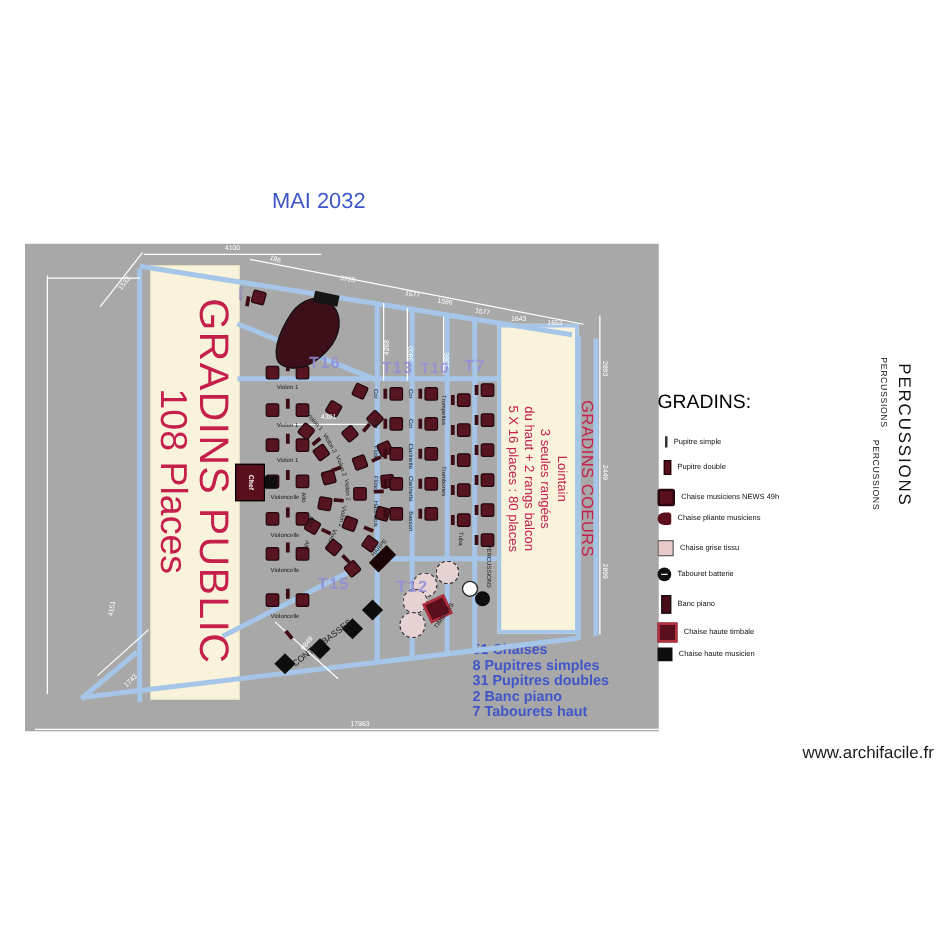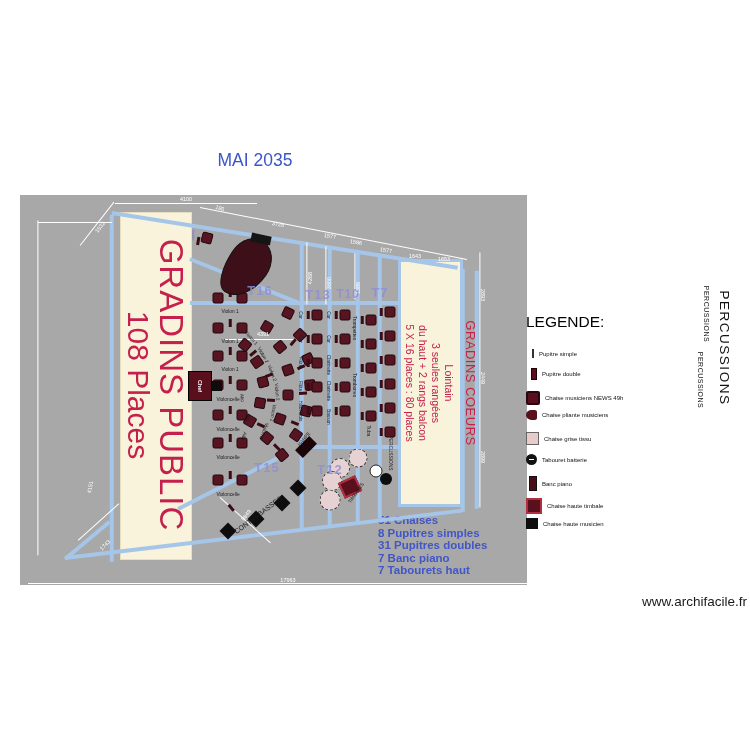--- a/index.html
+++ b/index.html
@@ -56,21 +56,21 @@
   .side-text{position:absolute;color:#111;white-space:nowrap;transform:translate(-50%,-50%) rotate(90deg);}
   #watermark{position:absolute;left:627px;top:594px;width:120px;text-align:right;
              font-size:13.5px;color:#1a1a1a;}
 </style>
 </head>
 <body>
 
 <div id="page">
 
   <div id="title">
-    <div>MAI 2035</div>
+    <div>MAI 2032</div>
   </div>
 
   <div id="plan">
     <div id="public-banner" style="left:100px;top:17px;width:70px;height:346px;"></div>
     <div id="public-text" style="left:-38px;top:156px;width:346px;height:68px;">
       <div class="l1">GRADINS PUBLIC</div>
       <div class="l2">108 Places</div>
     </div>
     <div id="lointain-box" style="left:378px;top:64px;width:59px;height:242px;"></div>
     <div id="lointain-text" style="left:288px;top:161px;width:240px;height:54px;">
@@ -273,28 +273,28 @@
       <div class="plabel" style="left: 243px; top: 139px; font-size: 5.5px; color: rgb(255, 255, 255); transform: translate(-50%, -50%) rotate(0deg);">4391</div>
       <div class="plabel" style="left: 70px; top: 292px; font-size: 5.5px; color: rgb(255, 255, 255); transform: translate(-50%, -50%) rotate(-78deg);">4151</div>
       <div class="plabel" style="left: 85px; top: 350px; font-size: 5.5px; color: rgb(255, 255, 255); transform: translate(-50%, -50%) rotate(-45deg);">1743</div>
       <div class="plabel" style="left: 226px; top: 320px; font-size: 5.5px; color: rgb(255, 255, 255); transform: translate(-50%, -50%) rotate(-52deg);">9849</div>
       <div class="plabel" style="left: 463px; top: 100px; font-size: 5.5px; color: rgb(255, 255, 255); transform: translate(-50%, -50%) rotate(90deg);">2893</div>
       <div class="plabel" style="left: 463px; top: 183px; font-size: 5.5px; color: rgb(255, 255, 255); transform: translate(-50%, -50%) rotate(90deg);">2449</div>
       <div class="plabel" style="left: 463px; top: 262px; font-size: 5.5px; color: rgb(255, 255, 255); transform: translate(-50%, -50%) rotate(90deg);">2899</div>
       <div class="plabel" style="left: 268px; top: 385px; font-size: 5.5px; color: rgb(255, 255, 255); transform: translate(-50%, -50%) rotate(0deg);">17963</div>
     </div>
 
-  <div id="legend-heading">LEGENDE:</div>
+  <div id="legend-heading">GRADINS:</div>
   <div id="legend-items"></div>
 
   <div id="summary">
       <div class="">51 Chaises</div>
       <div class="">8 Pupitres simples</div>
       <div class="">31 Pupitres doubles</div>
-      <div class="">7 Banc piano</div>
+      <div class="">2 Banc piano</div>
       <div class="">7 Tabourets haut</div>
     </div>
 
   <div id="watermark">www.archifacile.fr</div>
 
 <div class="lg-row" style="top: 349px;">
       <div class="lg-ic lg-pupitre-simple"></div>
       <div class="lg-label">Pupitre simple</div>
     </div>
     <div class="lg-row" style="top: 368px;">

